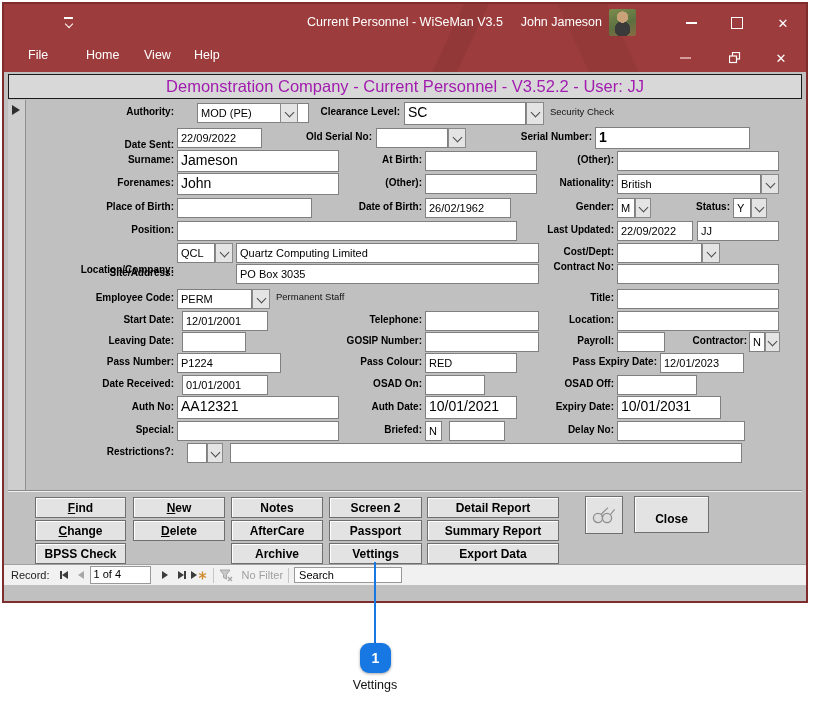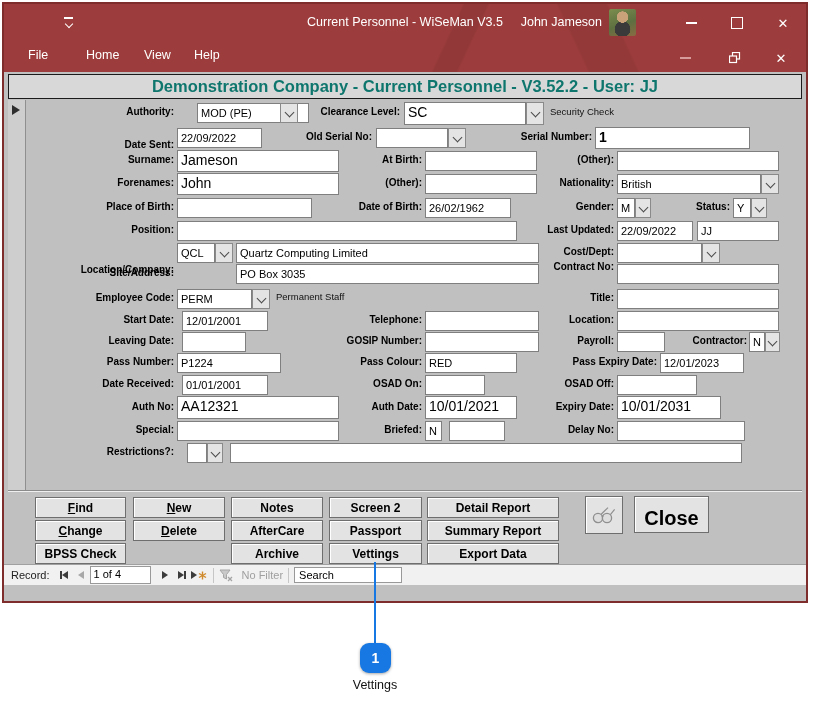--- a/index.html
+++ b/index.html
@@ -22,41 +22,41 @@
   .wbtn{position:absolute;top:0;width:46px;height:38px;display:flex;align-items:center;justify-content:center;color:#fff;font-size:13px;}
   .wbtn .sq{width:10px;height:10px;border:1.3px solid #fff;}
   .wbtn .dash{width:11px;height:2px;background:#fff;}
   .menuitem{position:absolute;top:44px;color:#fff;font-size:12.5px;}
   .rbtn{position:absolute;top:44px;display:flex;align-items:center;justify-content:center;width:30px;height:20px;}
   .rbtn .dashdim{width:11px;height:2px;background:#d79b9b;}
   .rbtn.closex{color:#fff;font-size:13px;}
 
   
   .formheader{position:absolute;left:4px;top:70px;width:794px;height:25px;background:#d8d8d8;border:1px solid #1a1a1a;
-    box-sizing:border-box;display:flex;align-items:center;justify-content:center;font-size:16.5px;color:#0f766e;font-weight:bold;}
+    box-sizing:border-box;display:flex;align-items:center;justify-content:center;font-size:16.5px;color:#a21caf;}
 
   
   .recstrip{position:absolute;left:4px;top:96px;width:18px;height:390px;background:#cecece;border-right:1px solid #8f8f8f;box-sizing:border-box;}
   .recarrow{position:absolute;left:4px;top:5px;width:0;height:0;border-top:5px solid transparent;border-bottom:5px solid transparent;border-left:8px solid #2e2e2e;}
 
   
   .lbl{position:absolute;font-size:10px;font-weight:bold;text-align:right;color:#000;white-space:nowrap;}
   .inp{position:absolute;height:20px;background:#fff;border:1px solid #7f7f7f;box-sizing:border-box;font-size:11px;padding:3px 3px 0;color:#000;overflow:hidden;white-space:nowrap;}
   .big{font-size:14px;padding-top:1px;}
   .arrow{position:absolute;height:20px;width:18px;background:#e4e4e4;border:1px solid #8a8a8a;box-sizing:border-box;display:flex;align-items:center;justify-content:center;}
   .chev{width:6px;height:6px;border-right:1.6px solid #4a4a4a;border-bottom:1.6px solid #4a4a4a;transform:rotate(45deg);margin-bottom:2px;}
   .note{position:absolute;font-size:9.5px;color:#111;white-space:nowrap;}
 
   
   .divider{position:absolute;left:4px;top:486px;width:794px;height:0;border-top:1px solid #8b8b8b;border-bottom:1px solid #efefef;}
   .btn{position:absolute;height:21px;background:#e3e3e3;border:1px solid #6e6e6e;box-shadow:inset 0 1px 0 #fff,inset 1px 0 0 #fff;box-sizing:border-box;display:flex;align-items:center;justify-content:center;color:#000;}
   .btn span{display:block;font-size:12px;font-weight:bold;}
   .accel span::first-letter{text-decoration:underline;}
   .closebtn{height:37px;}
-  .closebtn span{font-size:20px;margin-top:8px;}
+  .closebtn span{font-size:12px;margin-top:8px;}
   .glasses{display:flex;align-items:center;justify-content:center;}
 
   
   .recbar{position:absolute;left:0;top:560px;width:802px;height:21px;background:#f1f1f1;border-top:1px solid #a0a0a0;box-sizing:border-box;display:flex;align-items:center;font-size:11px;color:#222;padding-left:7px;}
   .recbar .gap{width:6px;}
   .tri-r{width:0;height:0;border-top:4px solid transparent;border-bottom:4px solid transparent;border-left:6px solid #3c3c3c;}
   .tri-l{width:0;height:0;border-top:4px solid transparent;border-bottom:4px solid transparent;border-right:6px solid #3c3c3c;}
   .dim .tri-l{border-right-color:#a8a8a8;}
   .vbar{width:2px;height:8px;background:#3c3c3c;}
   .navb{display:flex;align-items:center;justify-content:center;width:17px;height:16px;}

